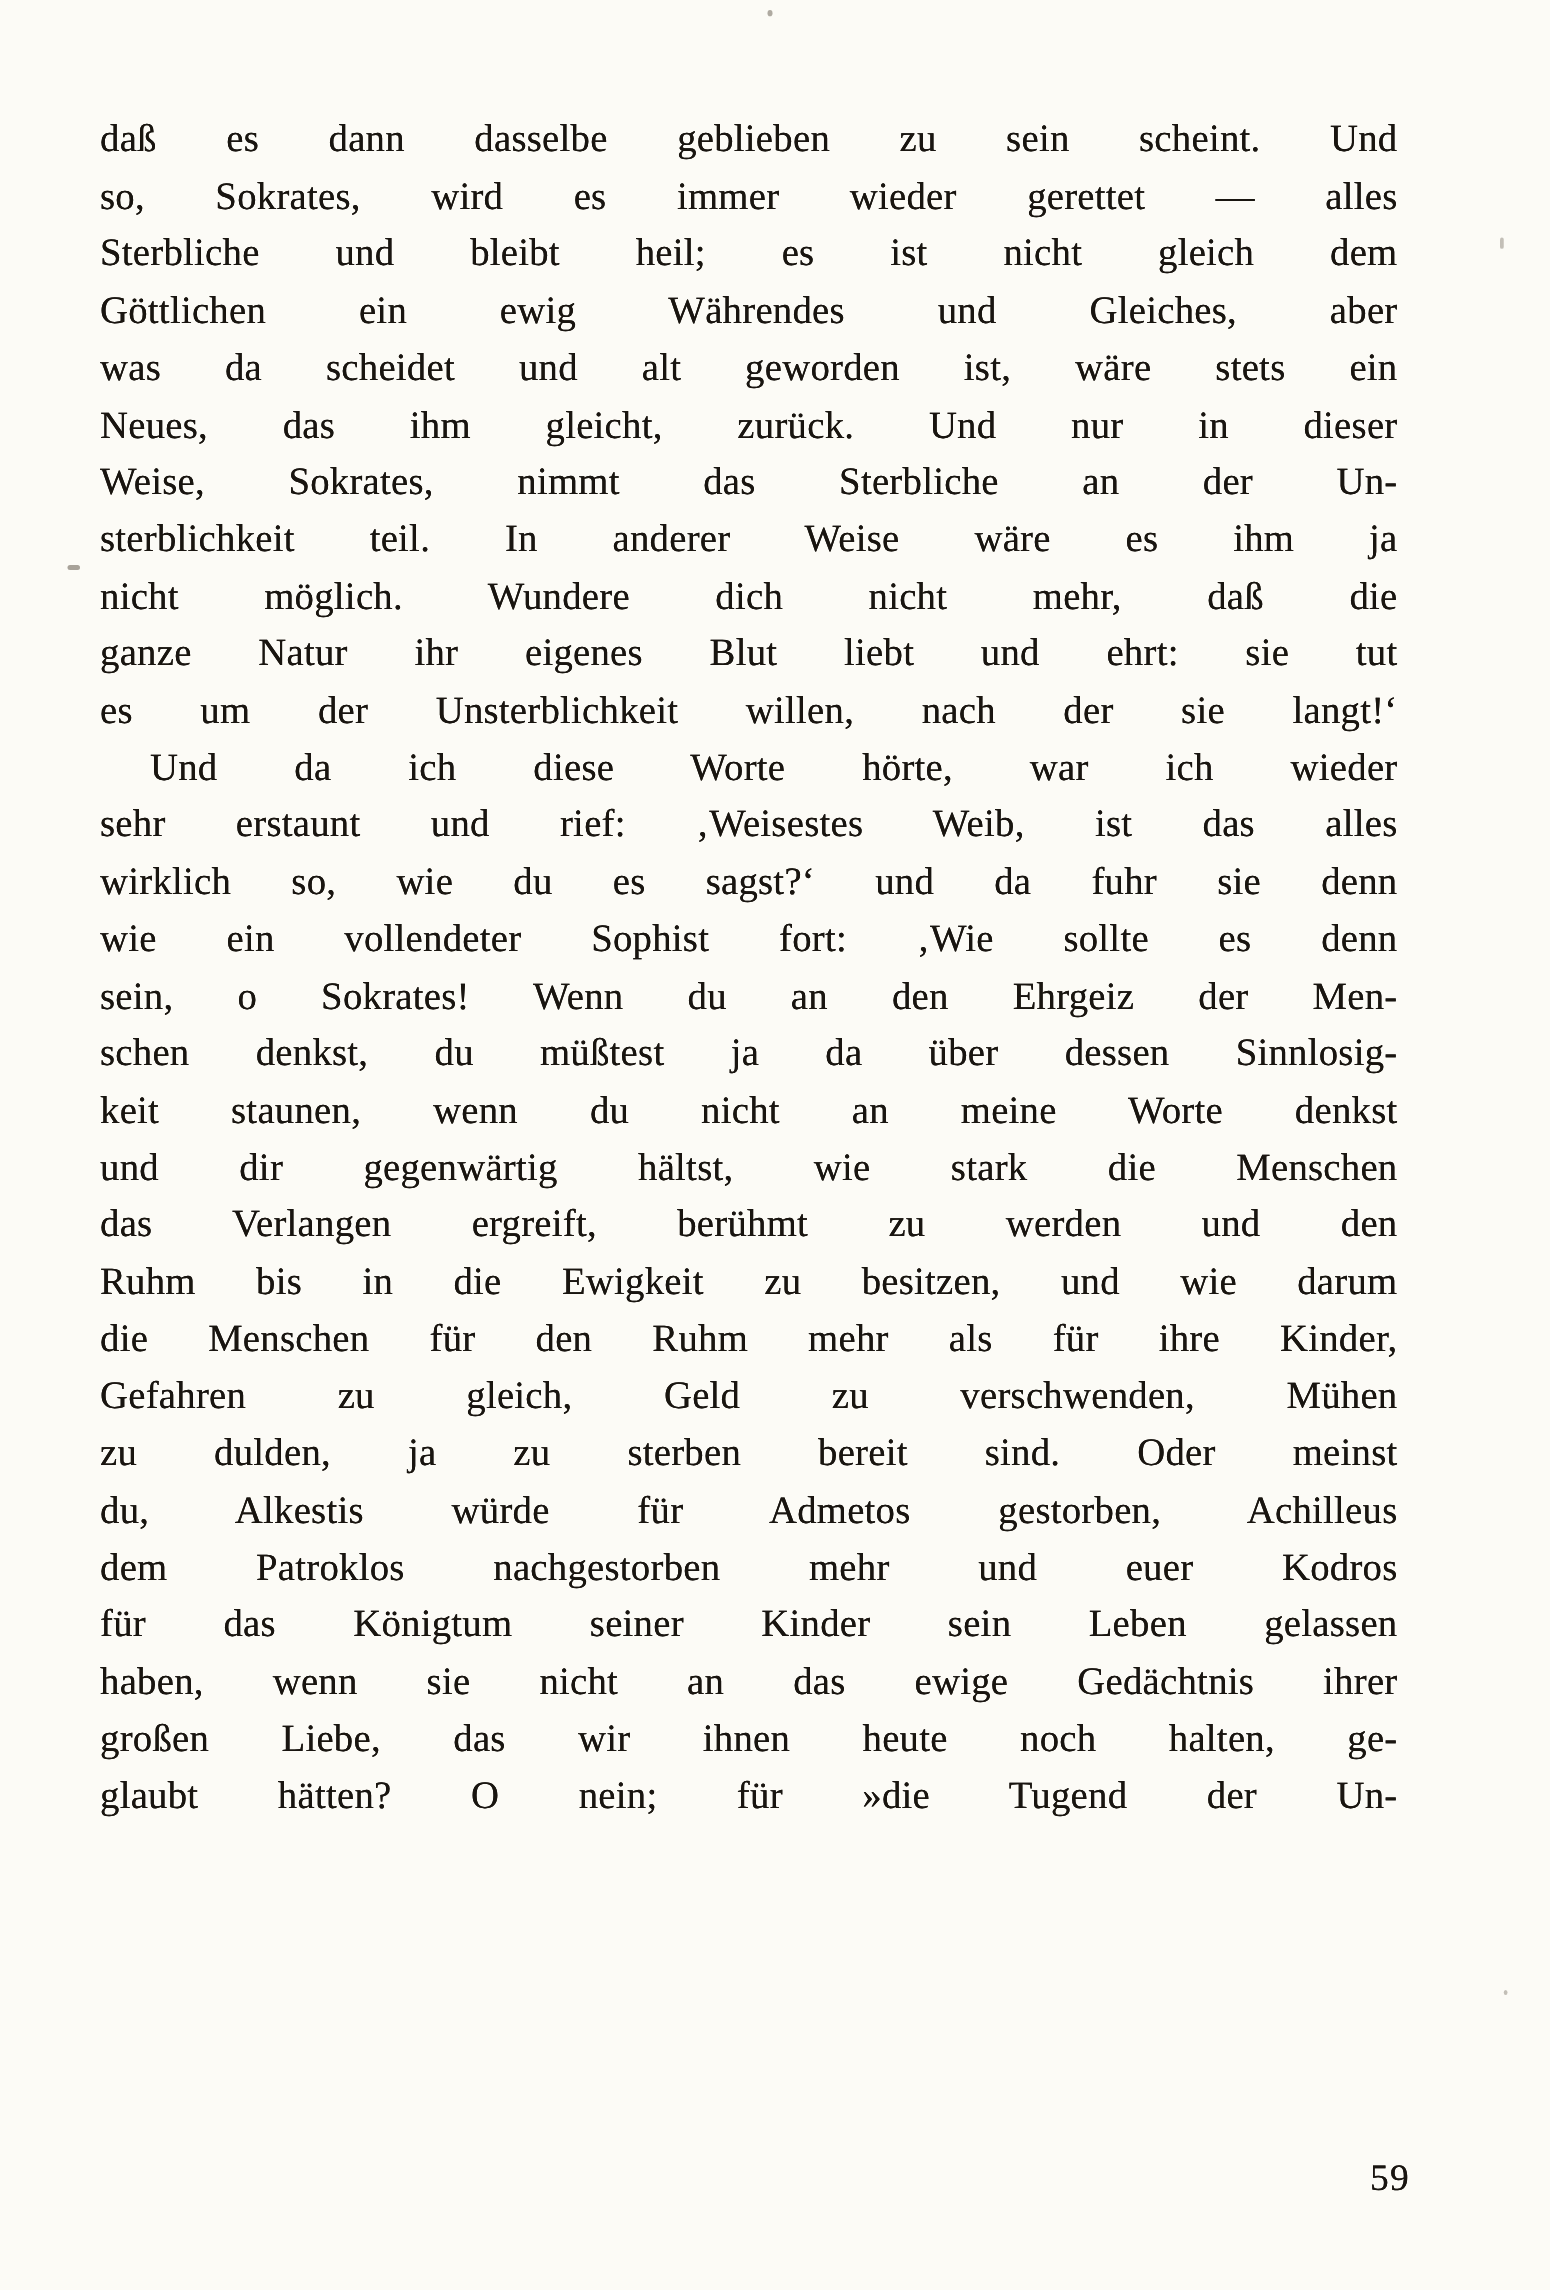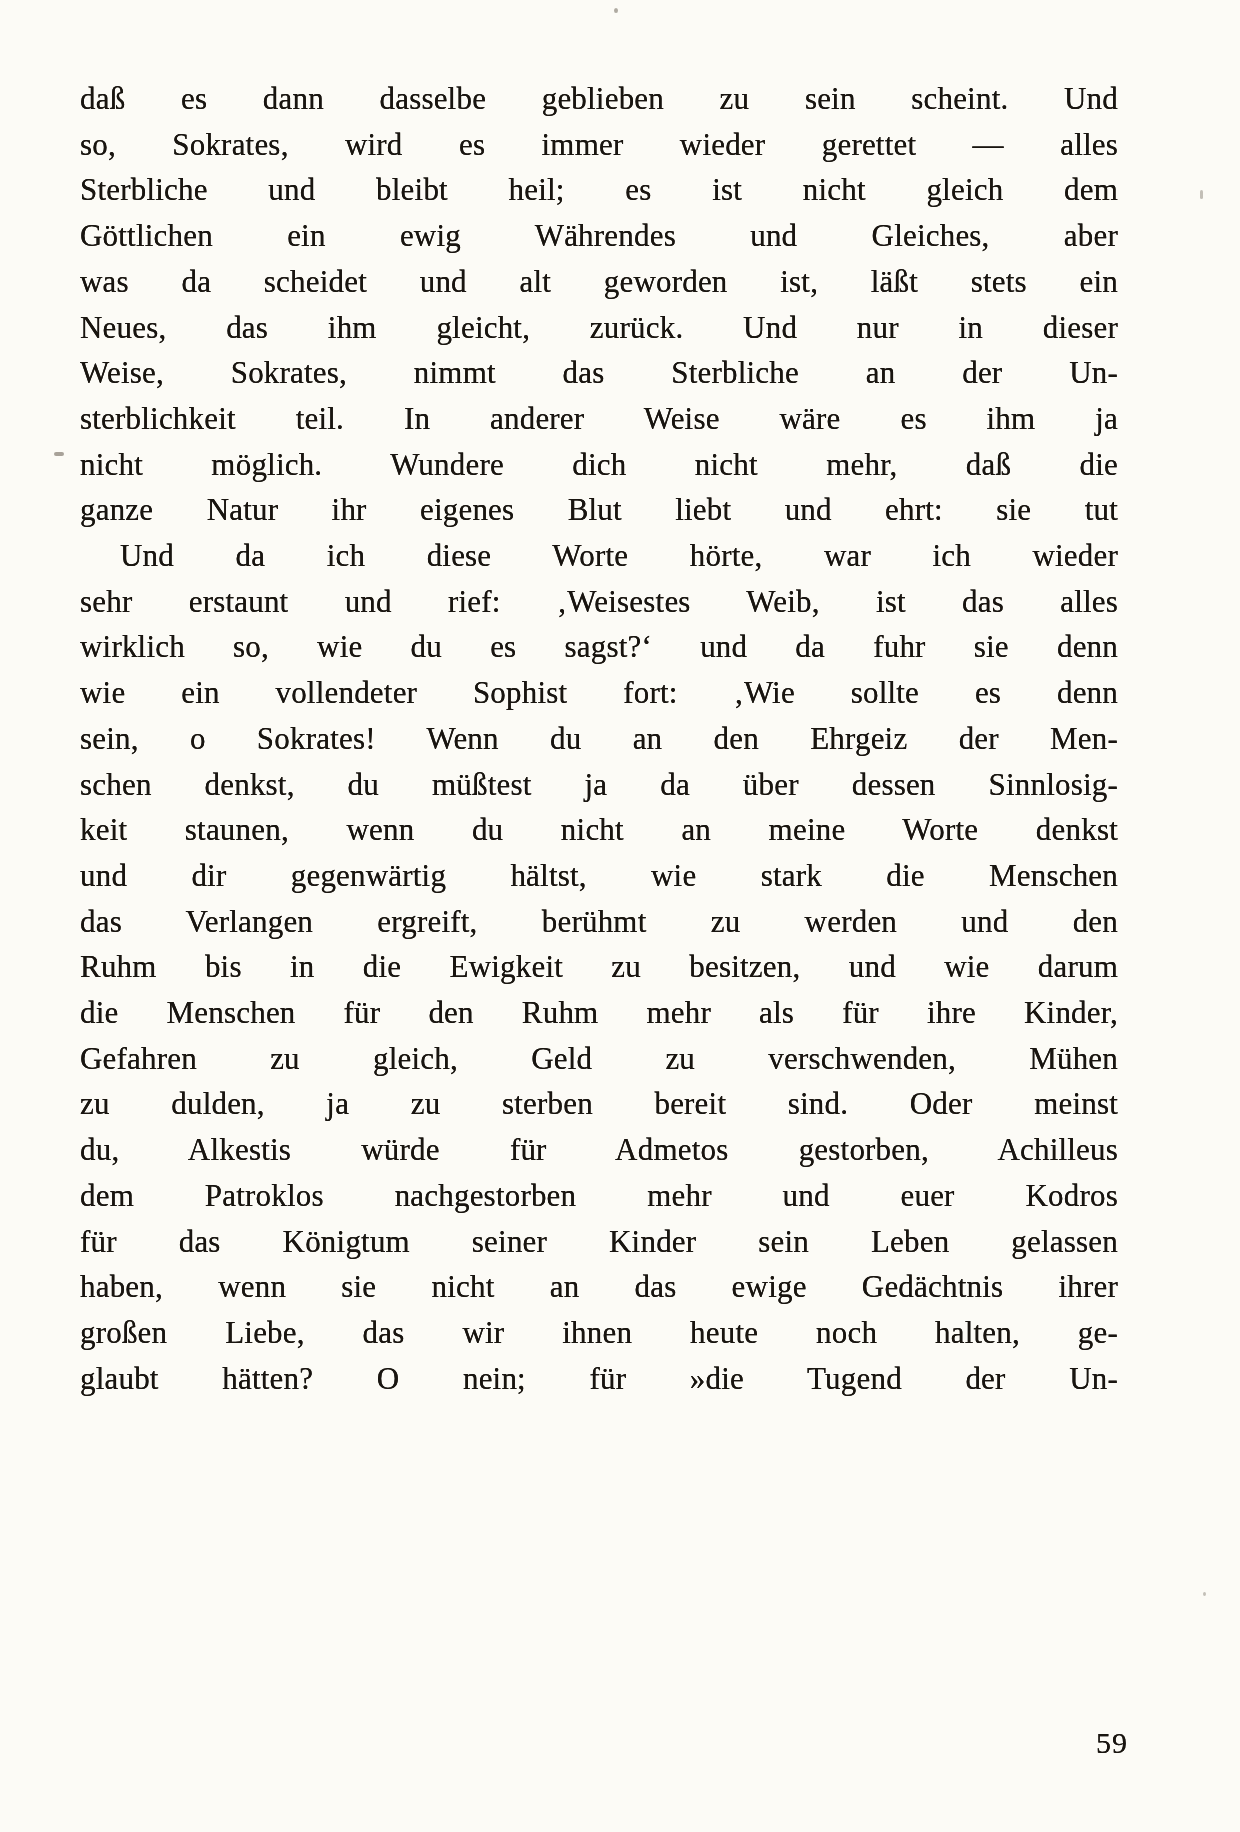--- a/index.html
+++ b/index.html
@@ -12,21 +12,21 @@
     width: 1240px;
     height: 1832px;
     background: #fcfbf6;
     overflow: hidden;
     font-family: "Liberation Serif", "DejaVu Serif", serif;
     color: #191510;
   }
   .text-block {
     position: absolute;
     left: 80px;
-    top: 76px;
+    top: 88px;
     width: 1038px;
   }
   .paragraph {
     margin: 0;
     padding: 0;
   }
   .line {
     font-size: 31px;
     line-height: 45.7px;
     font-weight: 500;
@@ -66,26 +66,27 @@
 
 <div class="page">
 
   <div class="text-block">
 
     <div class="paragraph">
       <div class="line">daß es dann dasselbe geblieben zu sein scheint. Und</div>
       <div class="line">so, Sokrates, wird es immer wieder gerettet — alles</div>
       <div class="line">Sterbliche und bleibt heil; es ist nicht gleich dem</div>
       <div class="line">Göttlichen ein ewig Währendes und Gleiches, aber</div>
-      <div class="line">was da scheidet und alt geworden ist, läßt stets ein</div>
+      <div class="line">was da scheidet und alt geworden ist, wäre stets ein</div>
       <div class="line">Neues, das ihm gleicht, zurück. Und nur in dieser</div>
       <div class="line">Weise, Sokrates, nimmt das Sterbliche an der Un-</div>
       <div class="line">sterblichkeit teil. In anderer Weise wäre es ihm ja</div>
       <div class="line">nicht möglich. Wundere dich nicht mehr, daß die</div>
       <div class="line">ganze Natur ihr eigenes Blut liebt und ehrt: sie tut</div>
+      <div class="line">es um der Unsterblichkeit willen, nach der sie langt!‘</div>
     </div>
 
     <div class="paragraph">
       <div class="line indent">Und da ich diese Worte hörte, war ich wieder</div>
       <div class="line">sehr erstaunt und rief: ‚Weisestes Weib, ist das alles</div>
       <div class="line">wirklich so, wie du es sagst?‘ und da fuhr sie denn</div>
       <div class="line">wie ein vollendeter Sophist fort: ‚Wie sollte es denn</div>
       <div class="line">sein, o Sokrates! Wenn du an den Ehrgeiz der Men-</div>
       <div class="line">schen denkst, du müßtest ja da über dessen Sinnlosig-</div>
       <div class="line">keit staunen, wenn du nicht an meine Worte denkst</div>

